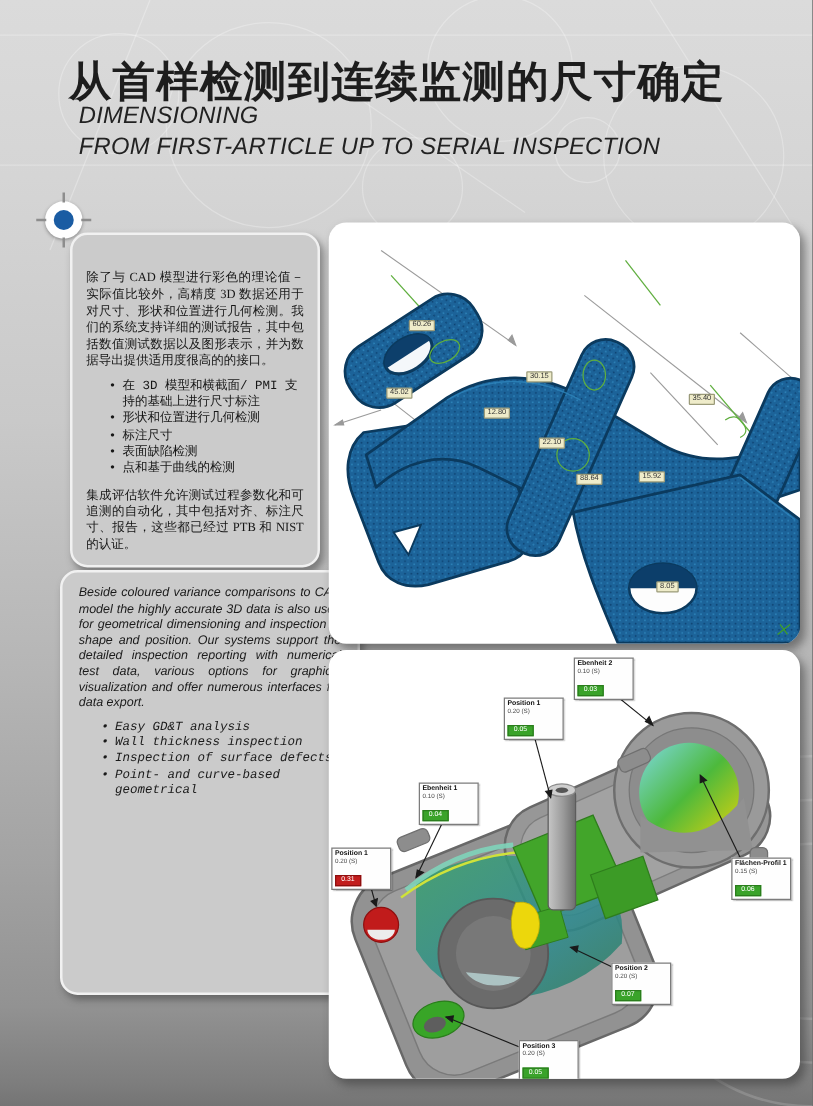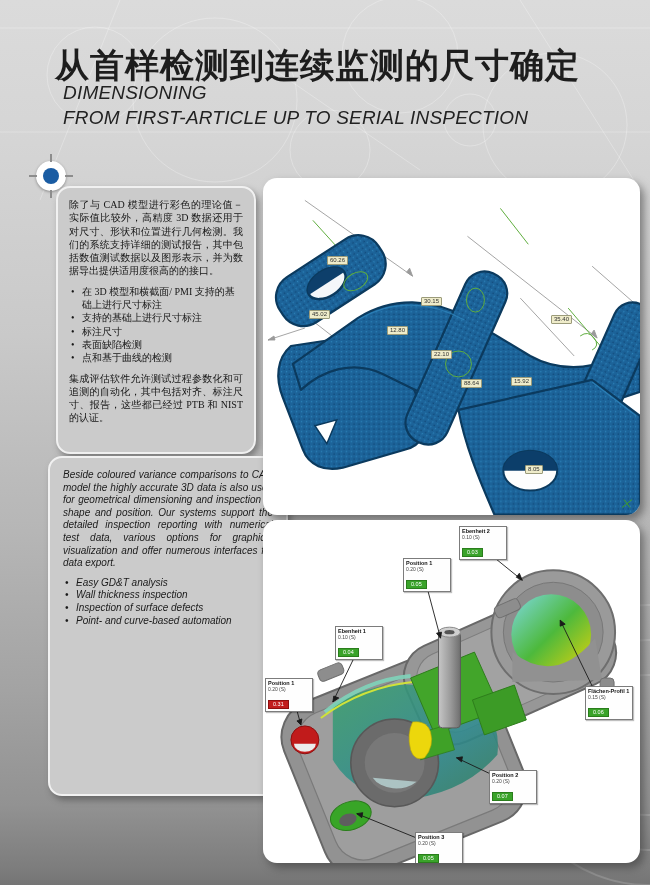--- a/index.html
+++ b/index.html
@@ -18,26 +18,26 @@
     border-radius:50%;box-shadow:0 1px 3px rgba(0,0,0,.35);}
   .t-dot{position:absolute;left:7px;top:7px;width:16px;height:16px;border-radius:50%;background:#1a5ca3;}
   .t-tick{position:absolute;background:#8d8d8d;}
   .t-n{left:14px;top:-7px;width:2px;height:8px}
   .t-s{left:14px;bottom:-7px;width:2px;height:8px}
   .t-w{top:14px;left:-7px;height:2px;width:8px}
   .t-e{top:14px;right:-7px;height:2px;width:8px}
 
   .card{position:absolute;background:#cbcbcb;border:2px solid #f1f1f1;border-radius:14px;
     box-shadow:3px 4px 6px rgba(60,60,60,.5);overflow:hidden;box-sizing:border-box;}
-  .zh-card{left:56px;top:186px;width:200px;height:268px;padding:10px 11px;
+  .zh-card{left:56px;top:186px;width:200px;height:268px;padding:28px 11px;
     font-family:"Liberation Serif","DejaVu Serif",serif;font-size:10px;line-height:1.33;}
   .en-card{left:48px;top:456px;width:240px;height:340px;padding:11px 13px;
     font-size:10px;line-height:1.26;font-style:italic;color:#1a1a1a;}
   .card p{margin:0 0 7px 0;text-align:justify;}
-  .card ul{margin:0 0 7px 0;padding:0 0 0 13px;list-style:none;}
+  .card ul{margin:0 0 7px 16px;padding:0 0 0 13px;list-style:none;font-family:Liberation Mono, monospace;}
   .card li{position:relative;margin:0;text-align:left;}
   .card li::before{content:"\2022";position:absolute;left:-11px;top:0;}
 
   .panel{position:absolute;background:#fff;border-radius:14px;
     box-shadow:4px 5px 8px rgba(55,55,55,.55);overflow:hidden;}
   .panel-top{left:263px;top:178px;width:377px;height:337px;}
   .panel-bottom{left:263px;top:520px;width:377px;height:343px;}
   .fig{position:absolute;left:0;top:0;width:100%;height:100%;}
 
   .dim-chip{position:absolute;background:#efecca;border:1px solid #9b9b7a;border-radius:1px;
@@ -88,35 +88,35 @@
     <span class="t-tick t-s"></span>
     <span class="t-tick t-w"></span>
     <span class="t-tick t-e"></span>
     <span class="t-dot"></span>
   </div>
 
   <section class="card zh-card">
     <p>除了与 CAD 模型进行彩色的理论值－实际值比较外，高精度 3D 数据还用于对尺寸、形状和位置进行几何检测。我们的系统支持详细的测试报告，其中包括数值测试数据以及图形表示，并为数据导出提供适用度很高的的接口。</p>
     <ul>
       <li>在 3D 模型和横截面/ PMI 支持的基础上进行尺寸标注</li>
-      <li>支持的基础上进行尺寸标注</li>
+      <li>形状和位置进行几何检测</li>
       <li>标注尺寸</li>
       <li>表面缺陷检测</li>
       <li>点和基于曲线的检测</li>
     </ul>
     <p>集成评估软件允许测试过程参数化和可追测的自动化，其中包括对齐、标注尺寸、报告，这些都已经过 PTB 和 NIST 的认证。</p>
   </section>
 
   <section class="card en-card">
     <p>Beside coloured variance comparisons to CAD model the highly accurate 3D data is also used for geometrical dimensioning and inspection of shape and position. Our systems support the detailed inspection reporting with numerical test data, various options for graphical visualization and offer numerous interfaces for data export.</p>
     <ul>
       <li>Easy GD&amp;T analysis</li>
       <li>Wall thickness inspection</li>
       <li>Inspection of surface defects</li>
-      <li>Point- and curve-based automation</li>
+      <li>Point- and curve-based geometrical</li>
     </ul>
   </section>
 
   <div class="panel panel-top">
     <svg class="fig" viewBox="0 0 378 337">
       <defs>
         <pattern id="bm" width="5" height="5" patternUnits="userSpaceOnUse">
           <rect width="5" height="5" fill="#1c6399"></rect>
           <circle cx="1.2" cy="1.2" r="0.7" fill="#0d4170"></circle>
           <circle cx="3.6" cy="3.8" r="0.7" fill="#2e85bb"></circle>

